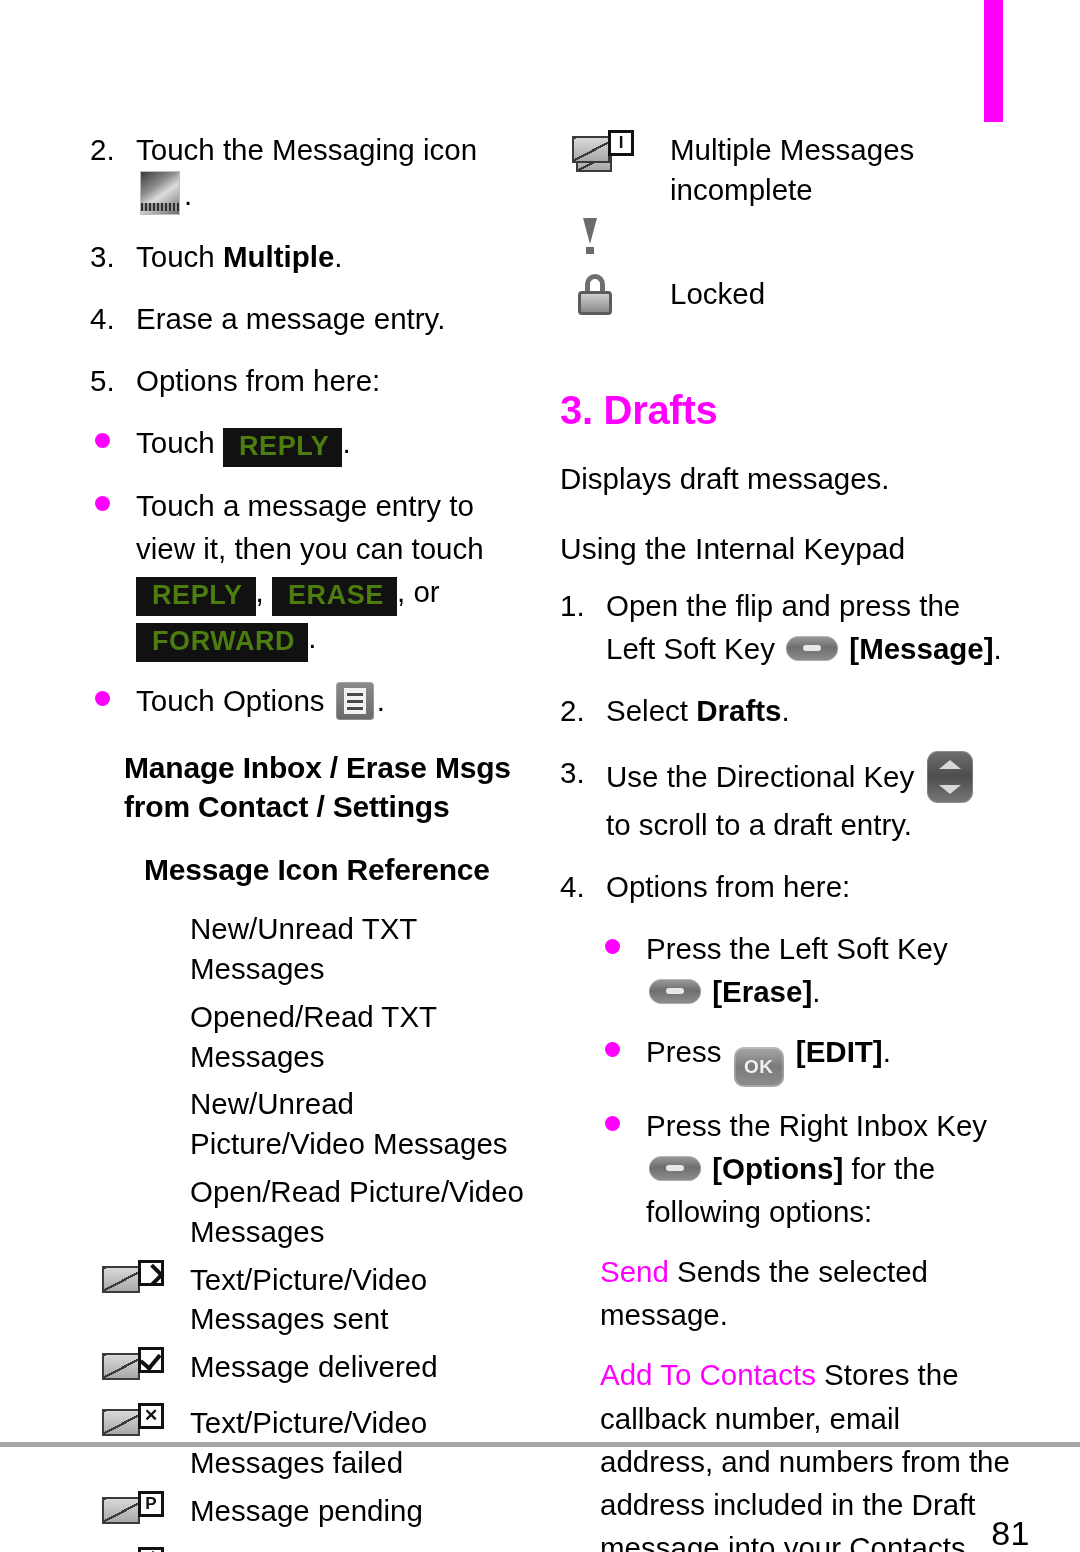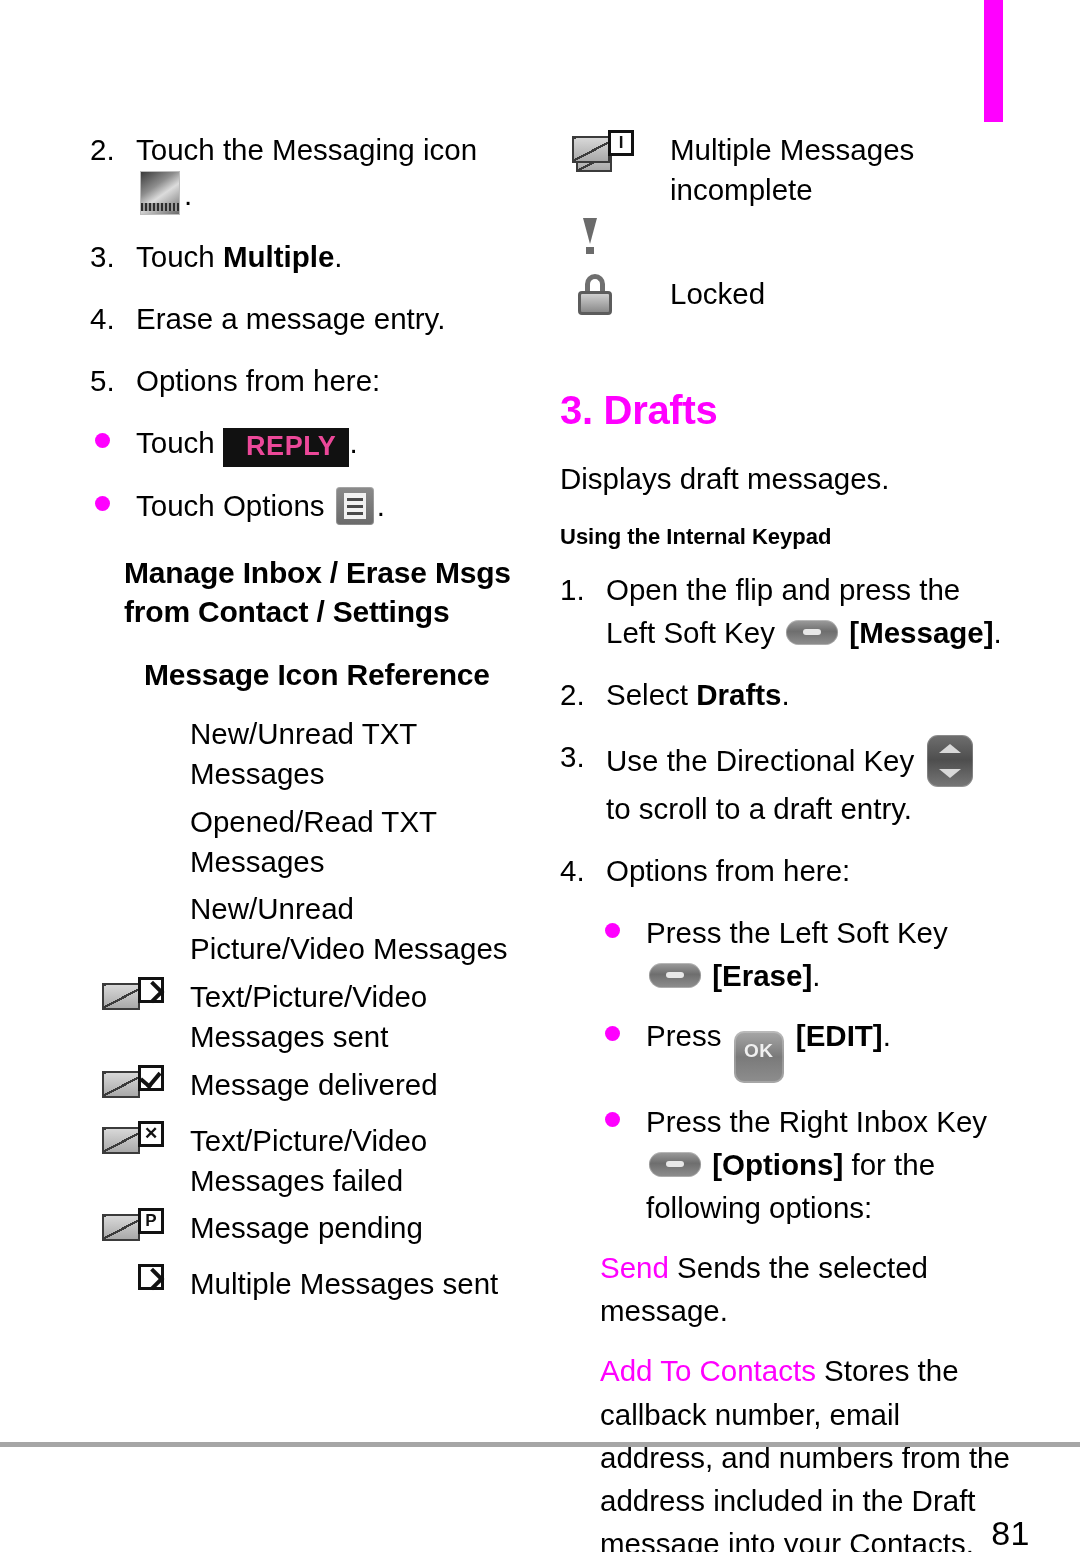--- a/index.html
+++ b/index.html
@@ -94,34 +94,34 @@
   }
   h3.subhead.tight{ margin:24px 0 18px 54px; }
   h2.section-title{
     font-size:40px;
     font-weight:bold;
     color:#ff00ff;
     margin:66px 0 24px 0;
     letter-spacing:-0.3px;
   }
   h3.keypad-head{
-    font-size:22px;
-    font-weight:bold;
-    margin:24px 0 18px 0;
+    font-size:30px;
+    font-weight:normal;
+    margin:32px 0 18px 0;
   }
 
   
   .chip{
     display:inline-block;
     background:#111111;
-    color:#ec4899;
+    color:#4d7c0f;
     font-weight:bold;
     font-size:27px;
     letter-spacing:0.6px;
-    padding:3px 13px 4px 23px;
+    padding:3px 13px 4px 16px;
     vertical-align:-2px;
     line-height:1.18;
   }
 
   .softkey{
     display:inline-block;
     width:52px;height:25px;
     border-radius:13px;
     vertical-align:-2px;
     margin:0 3px;
@@ -133,21 +133,21 @@
     content:"";
     position:absolute;
     left:17px;top:9px;
     width:18px;height:6px;
     border-radius:3px;
     background:#e8e8e8;
   }
 
   .okkey{
     display:inline-block;
-    width:50px;height:52px;
+    width:50px;height:40px;
     border-radius:10px;
     vertical-align:-11px;
     margin:0 4px;
     background:linear-gradient(180deg,#a8a8a8 0%,#7a7a7a 50%,#8e8e8e 100%);
     box-shadow:inset 0 0 0 2px rgba(255,255,255,.22);
     color:#f0f0f0;
     font-size:19px;
     font-weight:bold;
     text-align:center;
     line-height:40px;
@@ -370,20 +370,28 @@
       <span class="num">5.</span>
       <span>Options from here:</span>
     </div>
 
     <div class="bulleted">
       <span class="dot"></span>
       <span>Touch</span>
       <span class="chip">REPLY</span><span>.</span>
     </div>
 
+    <div class="bulleted">
+      <span class="dot"></span>
+      <span>Touch a message entry to view it,</span>
+      <span>then you can touch</span>
+      <span class="chip">REPLY</span><span>,</span>
+      <span class="chip">ERASE</span><span>, or</span>
+      <span class="chip">FORWARD</span><span>.</span>
+    </div>
 
     <div class="bulleted">
       <span class="dot"></span>
       <span>Touch Options</span>
       <span class="optionsicon">
         <span class="sheet"></span>
         <span class="ln l1"></span>
         <span class="ln l2"></span>
         <span class="ln l3"></span>
       </span><span>.</span>
@@ -398,20 +406,24 @@
       <span class="lbl">New/Unread TXT Messages</span>
     </div>
     <div class="icon-row">
       <span class="ic"></span>
       <span class="lbl">Opened/Read TXT Messages</span>
     </div>
     <div class="icon-row">
       <span class="ic"></span>
       <span class="lbl">New/Unread Picture/Video Messages</span>
     </div>
+    <div class="icon-row">
+      <span class="ic"></span>
+      <span class="lbl">Open/Read Picture/Video Messages</span>
+    </div>
 
     <div class="icon-row">
       <span class="ic">
         <span class="env front"></span>
         <span class="badge">
             <span class="arrow"></span>
           </span>
       </span>
       <span class="lbl">Text/Picture/Video Messages sent</span>
     </div>

